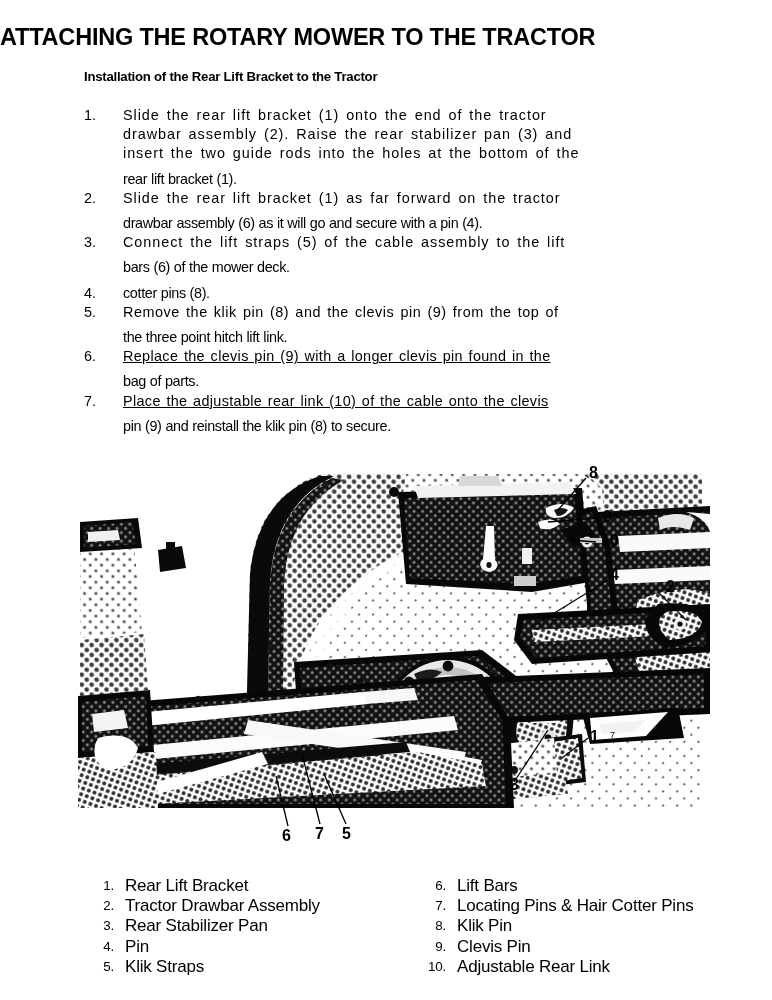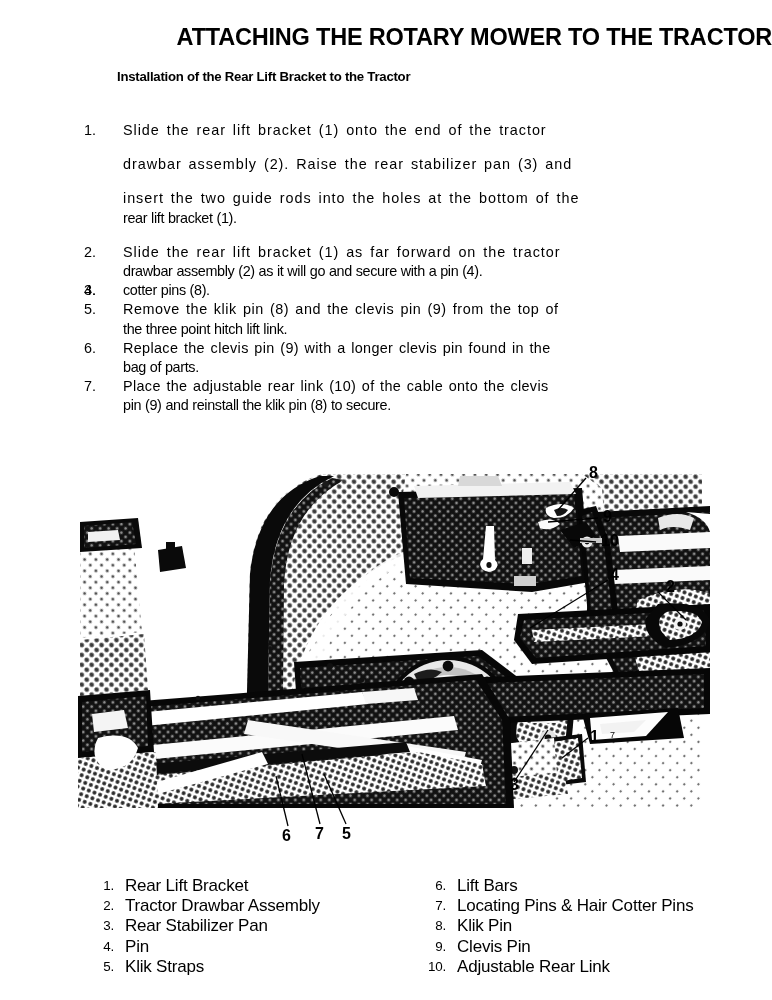--- a/index.html
+++ b/index.html
@@ -17,39 +17,38 @@
     color: #000000;
     -webkit-font-smoothing: antialiased;
   }
 
   
   .page-title {
     position: absolute;
     left: 0;
     top: 26px;
     width: 772px;
-    text-align: right;
+    text-align: left;
     font-family: "Liberation Sans", sans-serif;
     font-weight: bold;
     font-size: 23.5px;
     letter-spacing: -0.2px;
     line-height: 1;
     white-space: nowrap;
   }
 
   .section-subtitle {
     position: absolute;
     left: 84px;
     top: 70px;
     font-family: "Liberation Sans", sans-serif;
     font-weight: bold;
     font-size: 13.2px;
     letter-spacing: -0.25px;
     line-height: 1;
-    margin-left: 33px;
   }
 
   
   .steps {
     position: absolute;
     left: 80px;
     top: 106px;
     width: 640px;
   }
   .step {
@@ -71,33 +70,34 @@
   }
   
   .ln {
     display: block;
     white-space: nowrap;
     font-family: "Liberation Sans", sans-serif;
   }
   .ln.j {
     letter-spacing: 0.95px;
     word-spacing: 2.0px;
-    margin-top: 15px;
   }
   .ln.j2 {
     letter-spacing: 0.55px;
     word-spacing: 1.6px;
   }
   .ln.j3 {
     letter-spacing: 0.35px;
     word-spacing: 1.3px;
+    text-decoration: underline;
   }
   .ln.last {
     letter-spacing: -0.35px;
     word-spacing: 0.2px;
+    margin-top: 6px;
   }
 
   
   .photo-figure {
     position: absolute;
     left: 62px;
     top: 452px;
     width: 648px;
     height: 400px;
   }
@@ -160,27 +160,29 @@
       <span class="ln j">drawbar assembly (2).   Raise the rear stabilizer pan (3) and</span>
       <span class="ln j">insert the two guide rods into the holes at the bottom of the</span>
       <span class="ln last">rear lift bracket (1).</span>
     </span>
   </div>
 
   <div class="step">
     <span class="step-num">2.</span>
     <span class="step-lines">
       <span class="ln j">Slide the rear lift bracket (1) as far forward on the tractor</span>
-      <span class="ln last">drawbar assembly (2) as it will go and secure with a pin (4).</span>
+      <span class="ln last">drawbar assembly (6) as it will go and secure with a pin (4).</span>
     </span>
   </div>
 
   <div class="step">
     <span class="step-num">3.</span>
     <span class="step-lines">
+      <span class="ln j">Connect the lift straps (5) of the cable assembly to the lift</span>
+      <span class="ln last">bars (6) of the mower deck.</span>
     </span>
   </div>
 
   <div class="step">
     <span class="step-num">4.</span>
     <span class="step-lines">
       <span class="ln last">cotter pins (8).</span>
     </span>
   </div>
 

